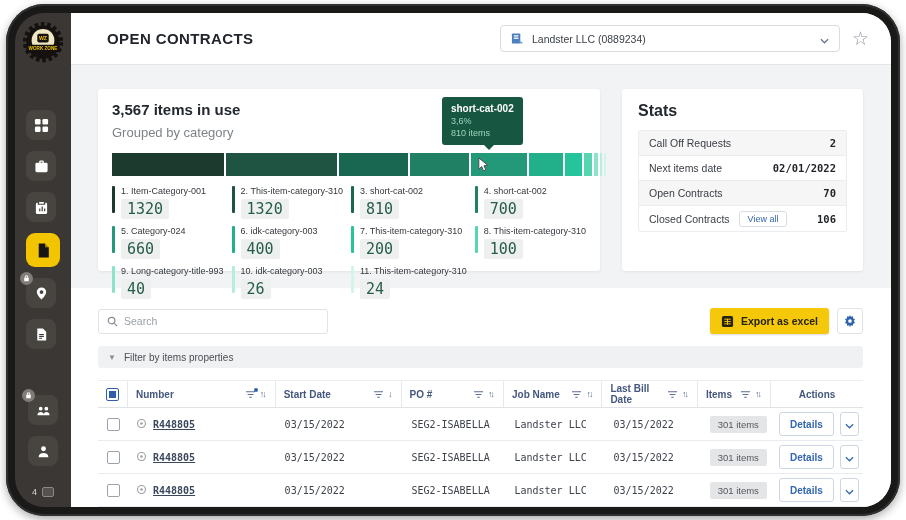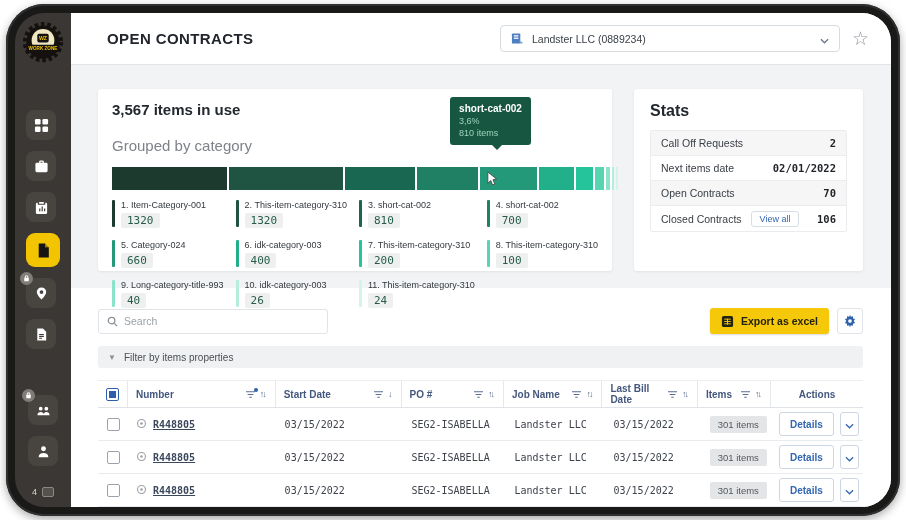--- a/index.html
+++ b/index.html
@@ -43,37 +43,37 @@
   .select .val { font-size:10.5px; color:#3c4248; flex:1; }
   .star { font-size:19px; color:#8d949c; line-height:1; cursor:pointer; }
 
   .content { flex:1; overflow:hidden; display:flex; flex-direction:column; }
 
   
   .cards-row { display:flex; gap:22px; padding:24px 28px 0 27px; }
   .card { background:#fff; border-radius:3px; box-shadow:0 1px 3px rgba(40,40,40,.08); height:182px; }
   .chart-card { flex:2.03; position:relative; padding:12px 14px; }
   .chart-title { font-size:15px; font-weight:bold; color:#23282e; }
-  .chart-sub { font-size:15px; color:#7e838a; margin-top:19px; }
+  .chart-sub { font-size:13px; color:#7e838a; margin-top:7px; }
   .bar { position:relative; display:flex; gap:2px; height:23px; margin-top:13px; }
   .seg { height:100%; }
   .cursor-ptr { position:absolute; left:77%; top:4px; width:13px; height:15px; }
   .tooltip { position:absolute; left:68.5%; top:8px; background:#175741; border-radius:3px;
              padding:6px 9px 7px; z-index:5; min-width:62px; }
   .tooltip .tt-title { color:#fff; font-size:10px; font-weight:bold; }
   .tooltip .tt-line { color:#9fd3bd; font-size:9px; margin-top:2px; }
   .tooltip::after { content:""; position:absolute; left:52%; bottom:-5px; border:5px solid transparent;
                     border-top-color:#175741; border-bottom:0; }
   .legend { display:grid; grid-template-columns:1.16fr 1fr 1.1fr .95fr; column-gap:8px;
-            row-gap:7px; margin-top:10px;gap:12px; }
+            row-gap:7px; margin-top:10px; }
   .legend-item { display:flex; gap:6px; cursor:pointer; }
   .lg-swatch { width:3px; height:27px; border-radius:1px; flex-shrink:0; }
   .lg-name { font-size:9px; color:#33383d; white-space:nowrap; }
   .lg-badge { display:inline-block; margin-top:3px; background:#eef0ef; border-radius:2px;
-              padding:1px 6px; font-size:11px; color:#275c4b; font-family:"DejaVu Sans Mono",monospace; }
+              padding:1px 6px; font-size:15px; color:#275c4b; font-family:"DejaVu Sans Mono",monospace; }
 
   
   .stats-card { flex:1; padding:13px 16px; }
   .stats-title { font-size:16px; font-weight:bold; color:#23282e; }
   .stats-table { margin-top:10px; border:1px solid #ececee; border-radius:2px; }
   .stat-row { display:flex; align-items:center; height:25px; padding:0 10px; font-size:10.5px;
               color:#393e44; border-bottom:1px solid #ececee; }
   .stat-row:last-child { border-bottom:none; }
   .stat-row:nth-child(odd) { background:#f6f6f7; }
   .stat-val { margin-left:auto; font-family:"DejaVu Sans Mono",monospace; font-size:10.5px;

